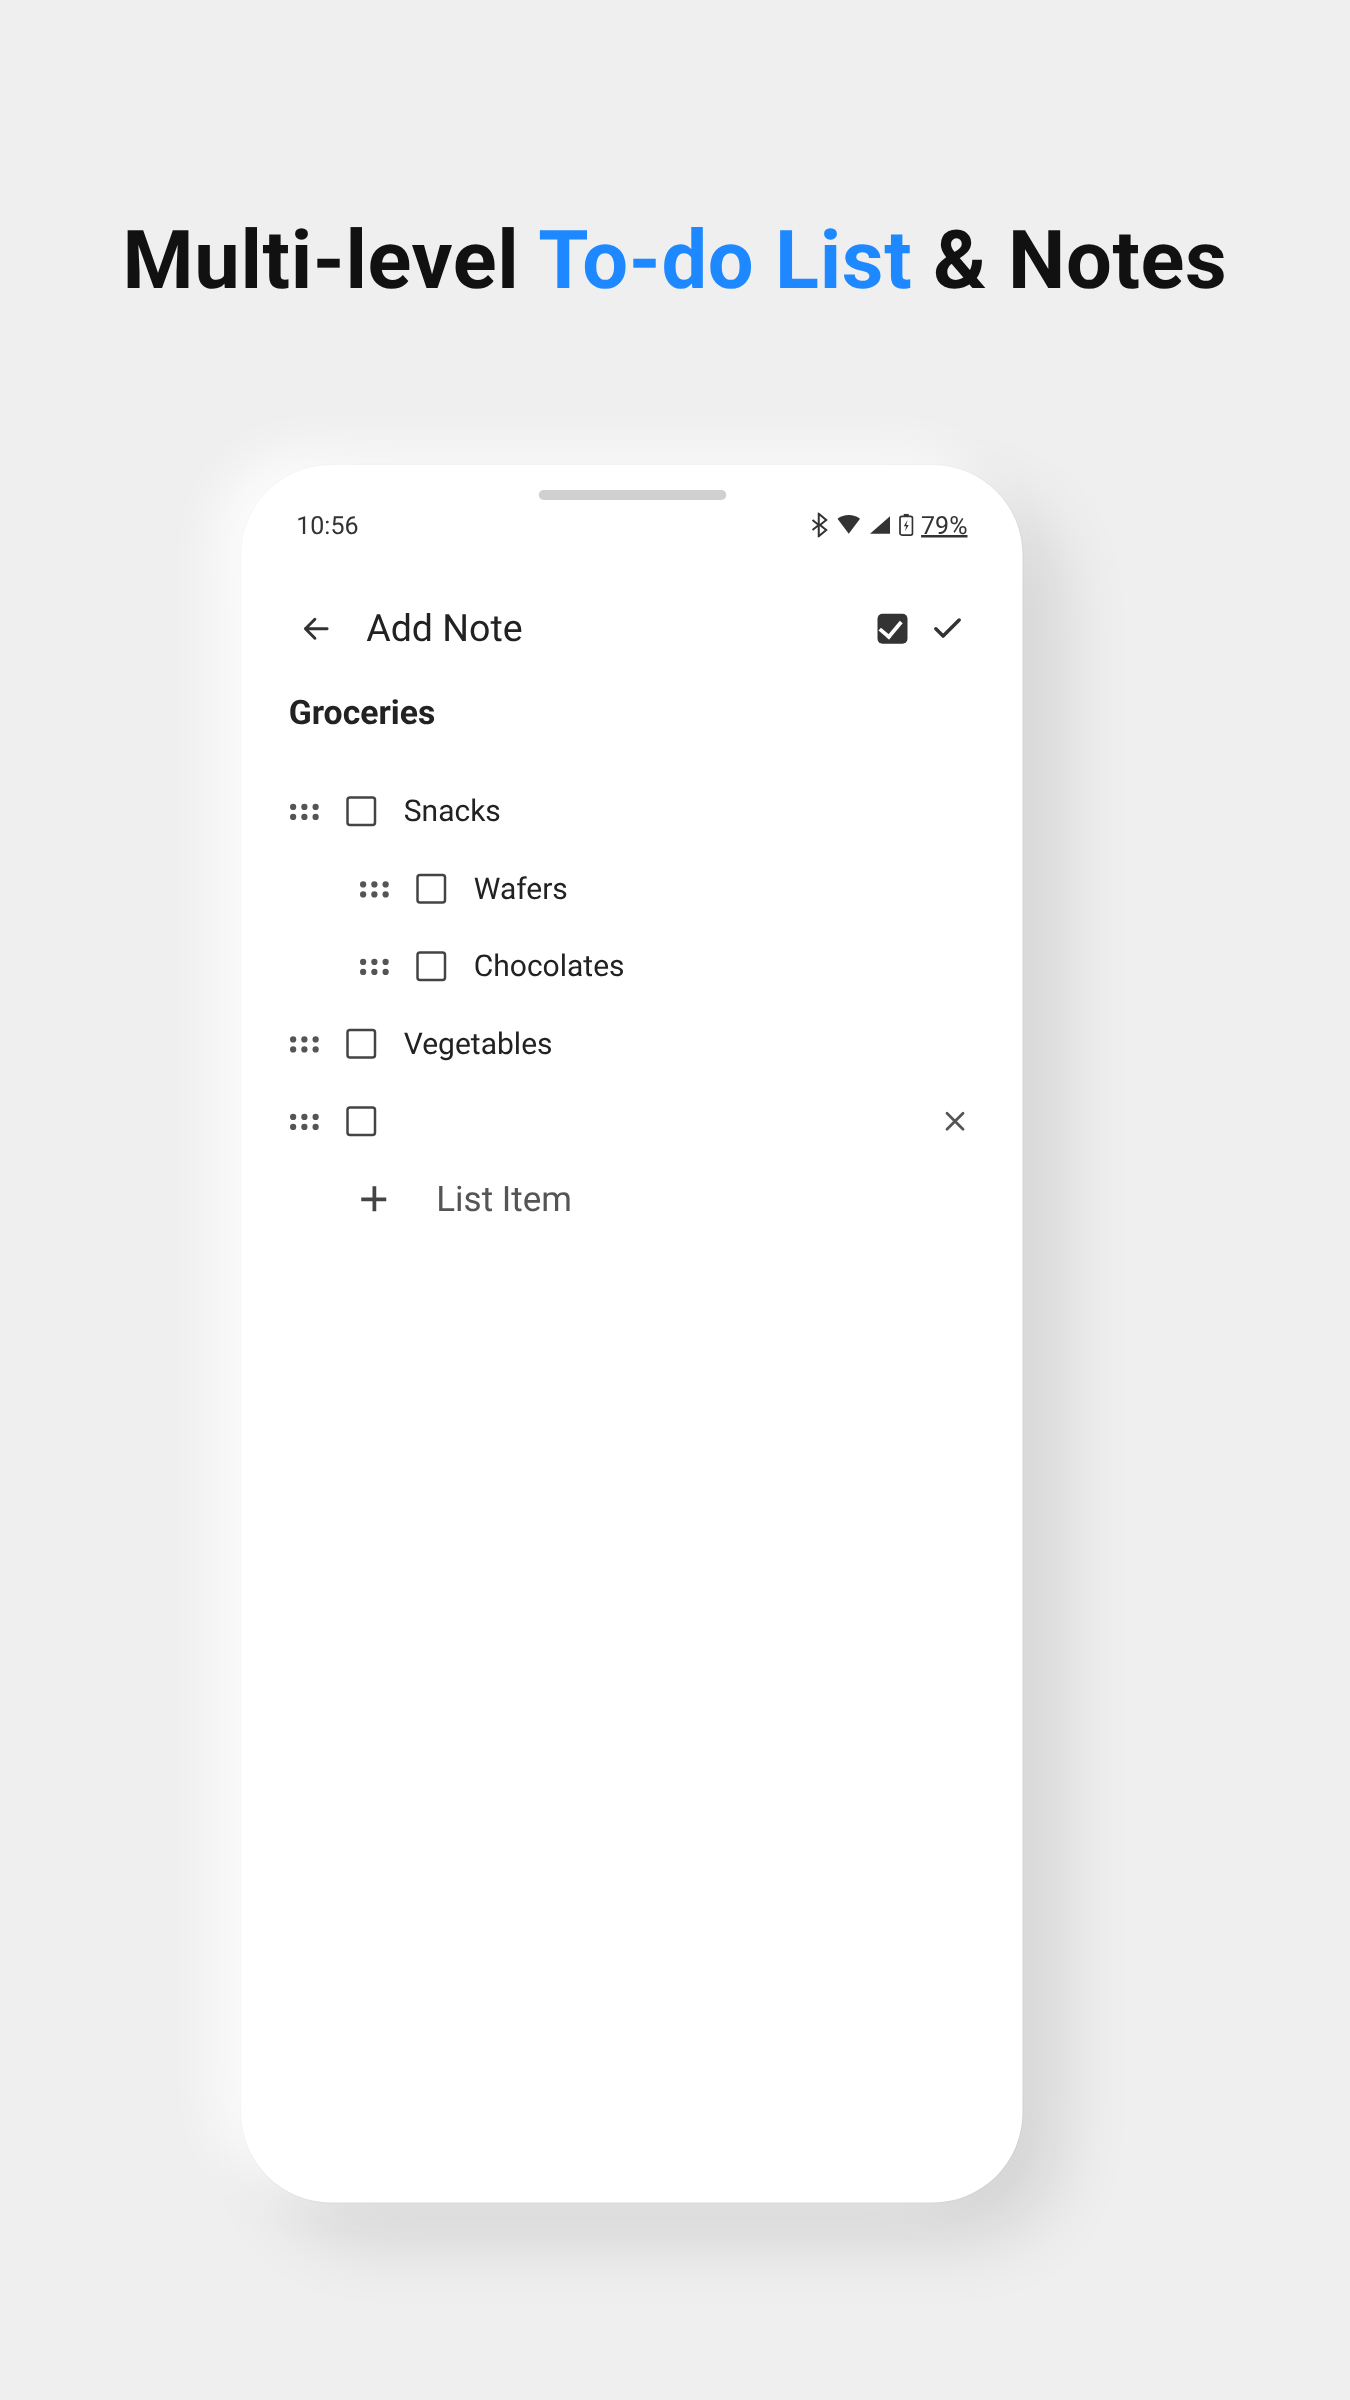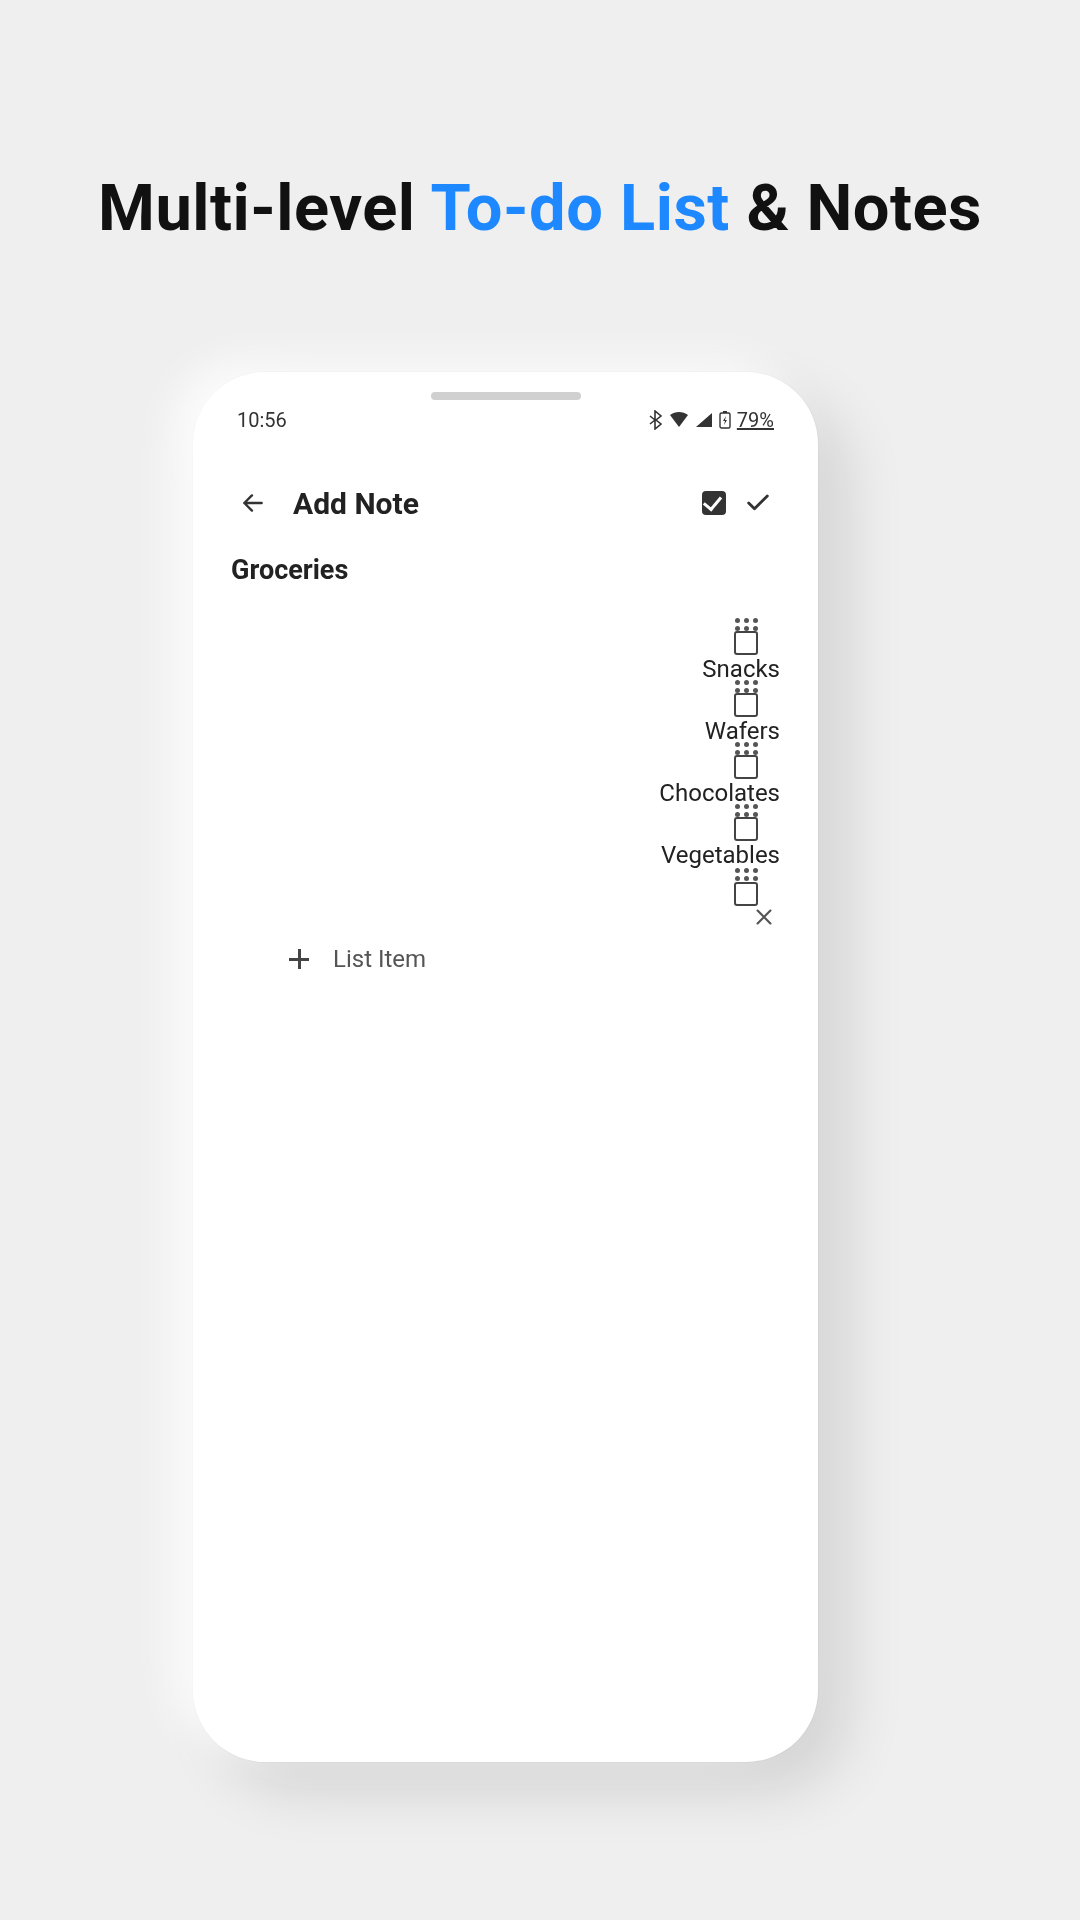--- a/index.html
+++ b/index.html
@@ -81,21 +81,21 @@
     width: 44px;
     height: 44px;
     display: flex;
     align-items: center;
     justify-content: center;
     cursor: pointer;
     color: #333;
   }
   .app-title {
     font-size: 30px;
-    font-weight: 700;
+    font-weight: 400;
     color: #222;
     margin-left: 18px;
   }
   .spacer { flex: 1; }
   .checkbox-filled {
     width: 24px; height: 24px;
     background: #333;
     border-radius: 4px;
     position: relative;
   }
@@ -115,23 +115,22 @@
     padding: 0 24px;
   }
   .note-title {
     font-size: 27px;
     color: #222;
     margin-bottom: 32px;
     font-weight: bold;
   }
   .item-row {
     display: flex;
-    align-items: flex-end;
+    align-items: center;
     height: 62px;
-    flex-direction: column;
   }
   .indent { width: 56px; }
   .drag-handle {
     width: 24px; height: 24px;
     display: flex; flex-wrap: wrap;
     align-content: center; justify-content: center;
     gap: 3px 4px;
     cursor: grab;
     margin-right: 22px;
   }
@@ -173,22 +172,23 @@
     cursor: pointer;
   }
   .plus::before, .plus::after {
     content: "";
     position: absolute;
     background: currentColor;
   }
   .plus::before { left: 11px; top: 2px; width: 2.5px; height: 20px; }
   .plus::after  { top: 11px; left: 2px; height: 2.5px; width: 20px; }
   .add-label {
-    font-size: 24px;
+    font-size: 28px;
     color: #555;
+    margin-left: 16px;
   }
 </style>
 </head>
 <body>
 
 <div class="headline">
   <span>Multi-level </span><span class="accent">To-do List</span><span> &amp; Notes</span>
 </div>
 
 <div class="phone">

